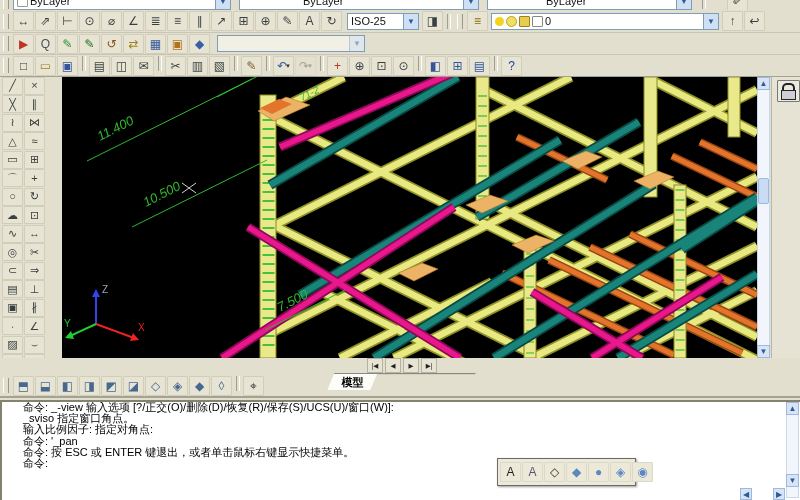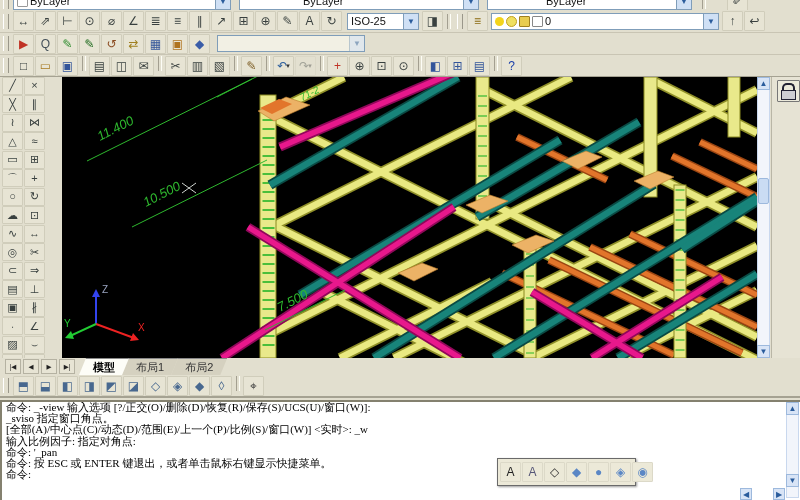--- a/index.html
+++ b/index.html
@@ -25,32 +25,32 @@
   
   .vtb{position:absolute;display:flex;flex-direction:column;align-items:center;}
   .vtb .tbtn{width:19px;height:15.8px;margin:0 0 0.7px 0;}
   .vtb .tbtn .glyph{font-size:11px;}
   
   .sb-btn{position:absolute;width:13px;height:13px;background:#d8e4f6;border:1px solid #9db9dd;color:#2a5c9c;
           font-size:8px;display:flex;align-items:center;justify-content:center;box-sizing:border-box;}
   .sb-track{position:absolute;background:#f2f5fb;border:1px solid #c9d8ee;box-sizing:border-box;}
   .sb-thumb{position:absolute;background:#cadcf3;border:1px solid #9db9dd;border-radius:2px;box-sizing:border-box;}
   
-  #tabrow{position:absolute;left:0;top:358px;width:800px;height:17px;background:#e2dfcf;display:flex;align-items:center;}
+  #tabrow{position:absolute;left:0;top:358px;width:800px;height:17px;background:#e2dfcf;display:flex;align-items:center;flex-direction:column;}
   .tab-nav{width:14px;height:13px;margin:0 1px;background:#e7e4d4;border:1px solid #b5b2a2;
            display:flex;align-items:center;justify-content:center;font-size:6.5px;color:#222;flex:0 0 auto;}
   .tab{height:16px;padding:0 14px;margin-left:-7px;display:flex;align-items:center;font-size:11px;color:#333;
        background:#d5d1c0;clip-path:polygon(7px 0,100% 0,calc(100% - 7px) 100%,0 100%);
        border-top:1px solid #888;flex:0 0 auto;}
   .tab.active{background:#fdfdf7;color:#000;font-weight:bold;z-index:2;}
   
   #cmd{position:absolute;left:0;top:400px;width:800px;height:100px;background:#fff;box-sizing:border-box;
        border-top:2px solid #84816f;border-left:2px solid #84816f;overflow:hidden;}
-  .cmd-line{font-family:Liberation Serif, serif;font-size:11px;line-height:11.2px;
-            white-space:pre;color:#000;padding-left:4px;}
+  .cmd-line{font-family:Liberation Sans, sans-serif;font-size:11px;line-height:11.2px;
+            white-space:pre;color:#000;padding-left:4px;margin-left:17px;}
   
   #shade-palette{position:absolute;left:497px;top:458px;width:137px;background:#ece9d8;
        border:1px solid #6a6a6a;box-shadow:1px 1px 2px rgba(0,0,0,.4);}
   #shade-title{height:13px;background:linear-gradient(90deg,#0a246a,#3a6ea5);color:#fff;font-weight:bold;
        font-size:10px;display:flex;align-items:center;padding:0 2px 0 4px;}
   #shade-close{margin-left:auto;width:11px;height:10px;background:#ece9d8;border:1px solid #fff;
        border-right-color:#555;border-bottom-color:#555;color:#000;font-size:8px;line-height:8px;
        display:flex;align-items:center;justify-content:center;}
   #shade-body{display:flex;align-items:center;padding:3px 2px;}
   #shade-body .tbtn{background:#ece9d8;border-color:#dcd9c8;}
@@ -588,21 +588,20 @@
         <div class="tbtn">
           <span class="glyph" style="color: rgb(58, 58, 58);">⌖</span>
         </div>
       </span>
   </div>
 
   <div id="cmd">
     <div>
         <div class="cmd-line">命令: _-view 输入选项 [?/正交(O)/删除(D)/恢复(R)/保存(S)/UCS(U)/窗口(W)]:</div>
         <div class="cmd-line">_sviso 指定窗口角点。</div>
-        <div class="cmd-line">[全部(A)/中心点(C)/动态(D)/范围(E)/上一个(P)/比例(S)/窗口(W)] &lt;实时&gt;: _w</div>
         <div class="cmd-line">输入比例因子: 指定对角点:</div>
         <div class="cmd-line">命令: '_pan</div>
         <div class="cmd-line">命令: 按 ESC 或 ENTER 键退出，或者单击鼠标右键显示快捷菜单。</div>
         <div class="cmd-line">命令:</div>
       </div>
   </div>
   <div class="sb-track" style="left:786px;top:402px;width:13px;height:96px;"></div>
   <div class="sb-btn" style="left:786px;top:402px;">▲</div>
   <div class="sb-btn" style="left:786px;top:474px;">▼</div>
   <div class="sb-btn" style="left:740px;top:488px;width:12px;height:12px">◀</div>

